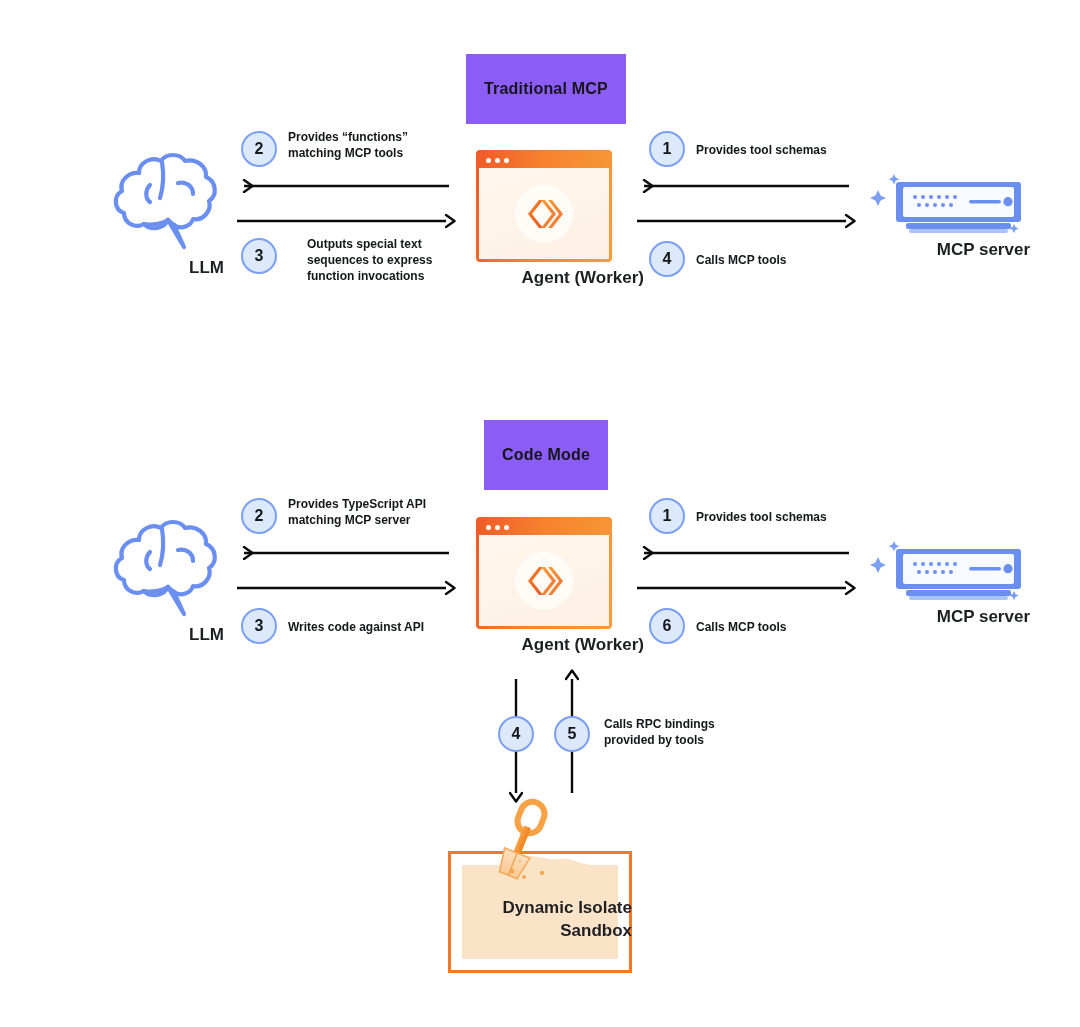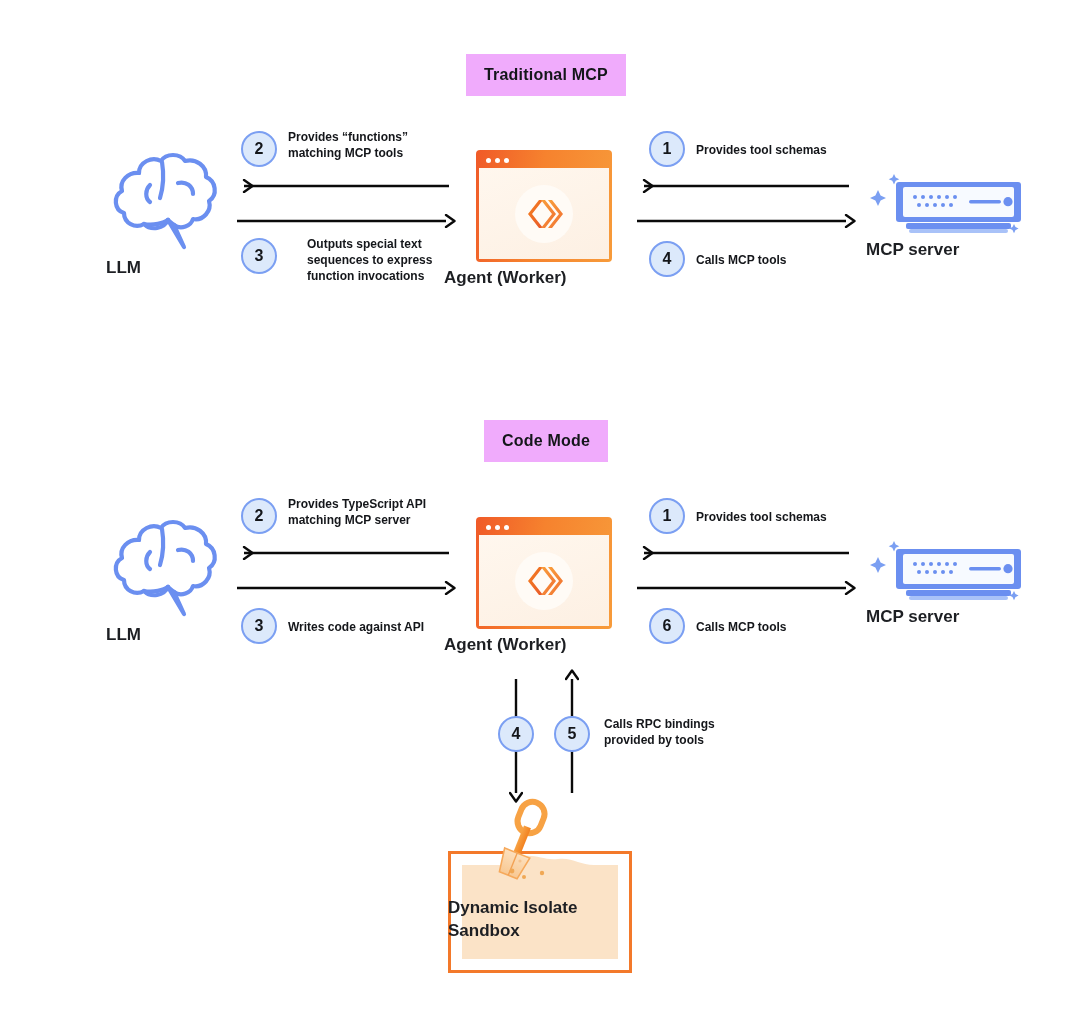--- a/index.html
+++ b/index.html
@@ -7,34 +7,34 @@
     width: 1080px; height: 1027px;
     background: #ffffff;
     font-family: "Liberation Sans", sans-serif;
     overflow: hidden;
   }
   #stage { position: relative; width: 1080px; height: 1027px; }
 
   
   .section-badge {
     position: absolute;
-    background: #f0abfc;
+    background: #8b5cf6;
     color: #14161A;
     font-weight: bold;
     font-size: 16px;
     letter-spacing: .2px;
     display: flex; align-items: center; justify-content: center;
-    padding: 12px 18px;
+    padding: 26px 18px;
     white-space: nowrap;
   }
 
   
   .node-label {
     position: absolute;
-    text-align: left;
+    text-align: right;
     font-weight: bold;
     font-size: 17px;
     color: #1D1F23;
     white-space: nowrap;
   }
 
   
   .step-circle {
     position: absolute;
     width: 36px; height: 36px;
@@ -100,21 +100,21 @@
     background: #ffffff;
     z-index: 2;
   }
   .sandbox-sand {
     position: absolute;
     background: #FBE3C7;
     z-index: 2;
   }
   .sandbox-label {
     position: absolute;
-    text-align: left;
+    text-align: right;
     font-weight: bold;
     font-size: 17px;
     line-height: 1.35;
     color: #1D1F23;
     white-space: pre-line;
     z-index: 5;
   }
   .shovel { position: absolute; z-index: 4; }
 </style>
 </head>

